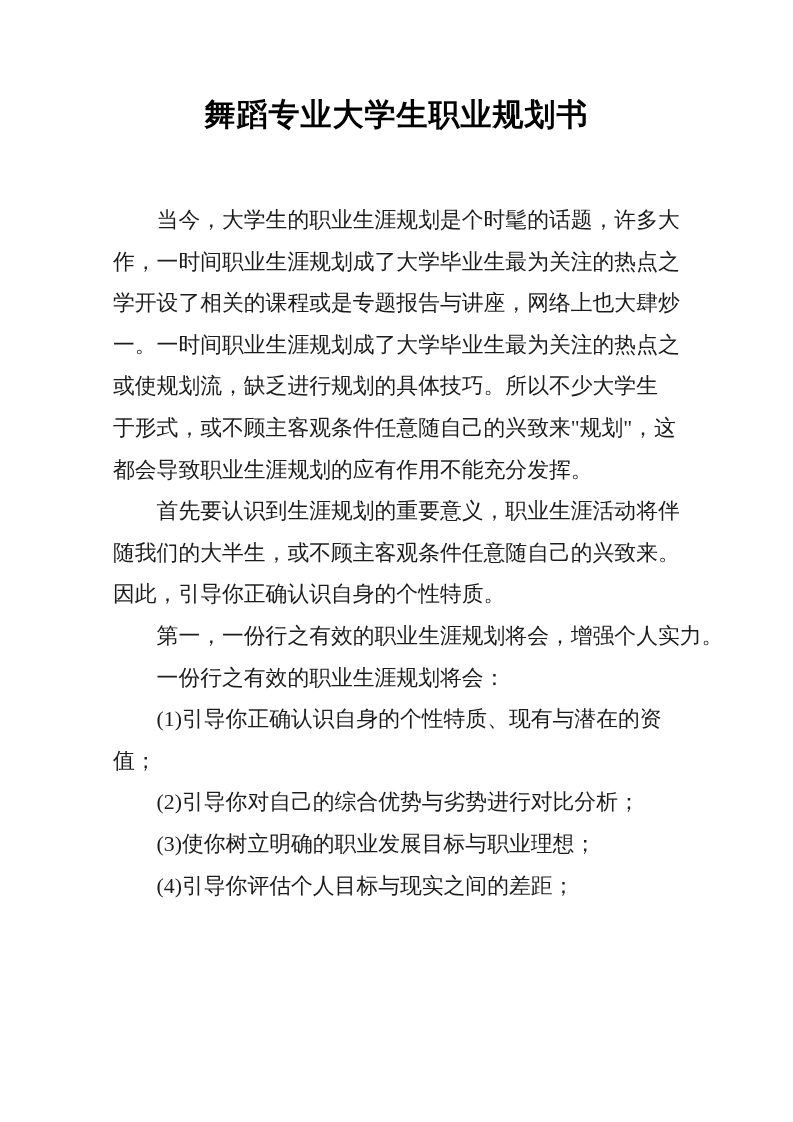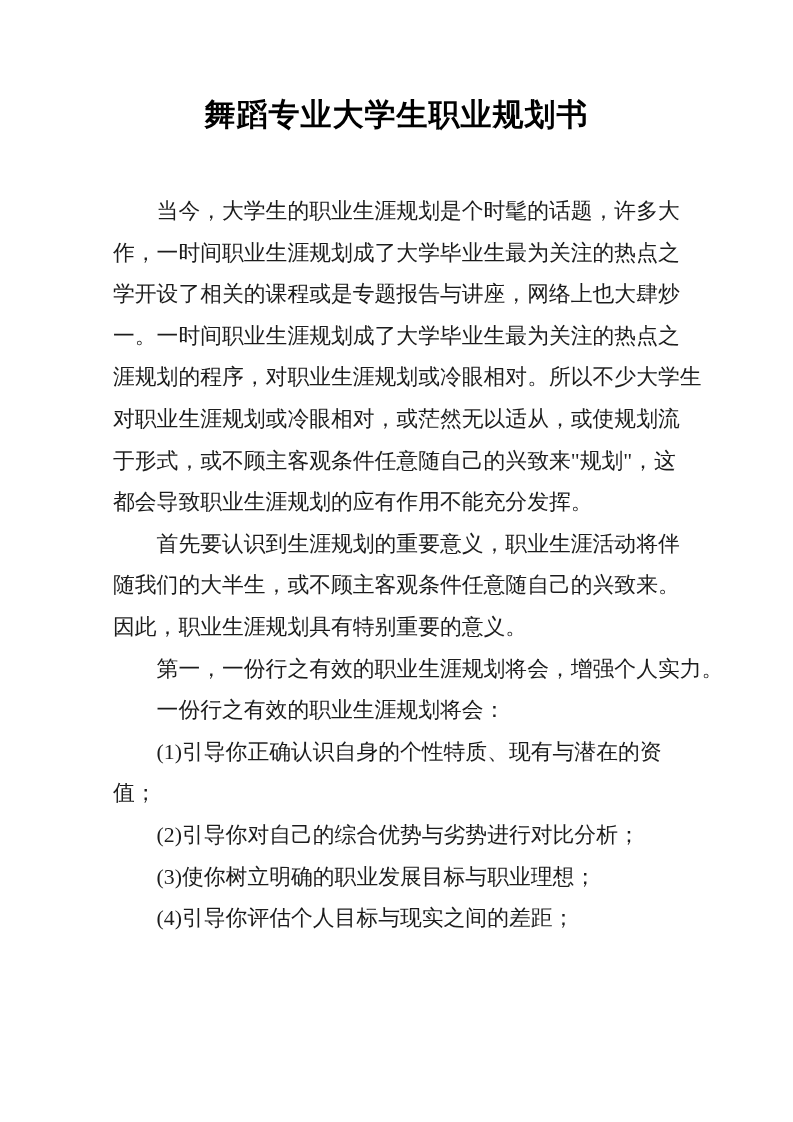--- a/index.html
+++ b/index.html
@@ -24,21 +24,21 @@
     font-family: "Liberation Sans", sans-serif;
     font-weight: bold;
     font-size: 31px;
     line-height: 34px;
     letter-spacing: 1px;
     color: #000000;
     white-space: nowrap;
   }
   .doc-body {
     position: absolute;
-    top: 191px;
+    top: 200px;
     left: 113px;
     width: 600px;
     color: #1c1c1c;
     font-size: 21.8px;
     line-height: 41.6px;
   }
   .line {
     white-space: nowrap;
     height: 41.6px;
   }
@@ -51,27 +51,26 @@
 
 <div class="page">
 
   <div class="doc-title">舞蹈专业大学生职业规划书</div>
 
   <div class="doc-body">
     <div class="line indent">当今，大学生的职业生涯规划是个时髦的话题，许多大</div>
     <div class="line">作，一时间职业生涯规划成了大学毕业生最为关注的热点之</div>
     <div class="line">学开设了相关的课程或是专题报告与讲座，网络上也大肆炒</div>
     <div class="line">一。一时间职业生涯规划成了大学毕业生最为关注的热点之</div>
-    <div class="line">涯规划的程序，对职业生涯规划或冷眼相对。所以不少大学生</div>
-    <div class="line">对职业生涯规划或冷眼相对，或茫然无以适从，或使规划流</div>
+    <div class="line">或使规划流，缺乏进行规划的具体技巧。所以不少大学生</div>
     <div class="line">于形式，或不顾主客观条件任意随自己的兴致来"规划"，这</div>
     <div class="line">都会导致职业生涯规划的应有作用不能充分发挥。</div>
     <div class="line indent">首先要认识到生涯规划的重要意义，职业生涯活动将伴</div>
     <div class="line">随我们的大半生，或不顾主客观条件任意随自己的兴致来。</div>
-    <div class="line">因此，职业生涯规划具有特别重要的意义。</div>
+    <div class="line">因此，引导你正确认识自身的个性特质。</div>
     <div class="line indent">第一，一份行之有效的职业生涯规划将会，增强个人实力。</div>
     <div class="line indent">一份行之有效的职业生涯规划将会：</div>
     <div class="line indent">(1)引导你正确认识自身的个性特质、现有与潜在的资</div>
     <div class="line">值；</div>
     <div class="line indent">(2)引导你对自己的综合优势与劣势进行对比分析；</div>
     <div class="line indent">(3)使你树立明确的职业发展目标与职业理想；</div>
     <div class="line indent">(4)引导你评估个人目标与现实之间的差距；</div>
   </div>
 
 </div>

